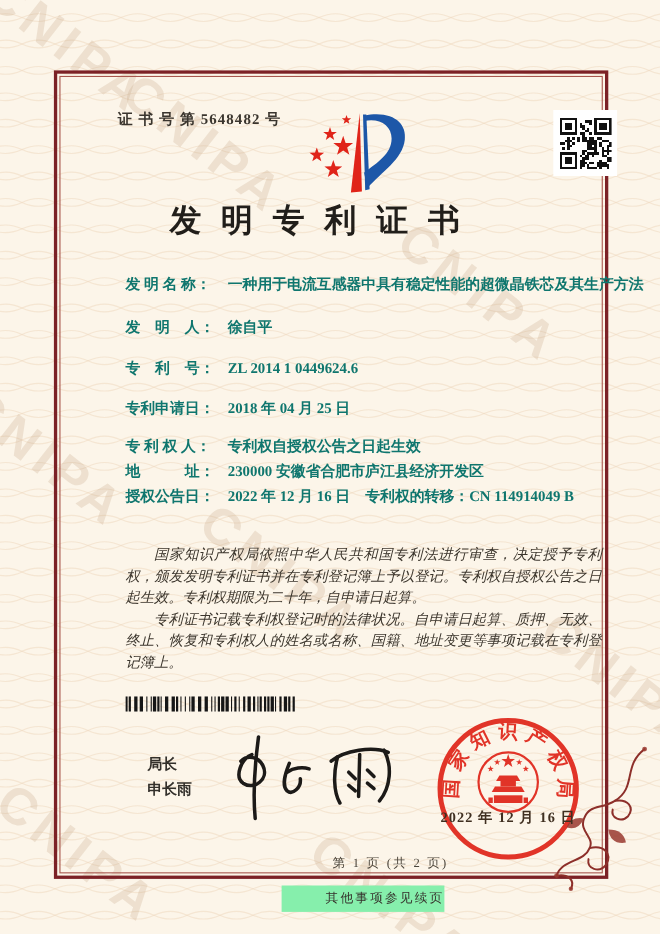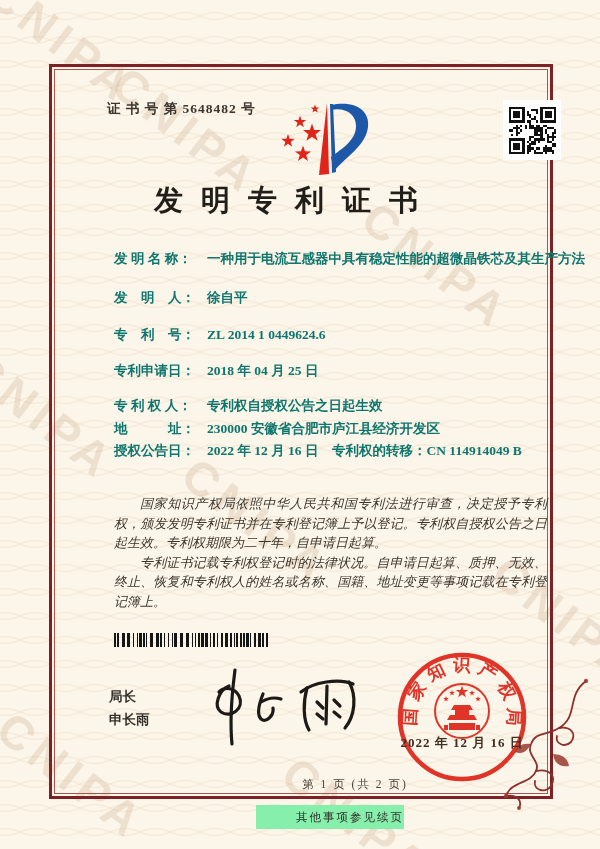--- a/index.html
+++ b/index.html
@@ -17,21 +17,21 @@
   .content{position:absolute;left:0;top:0;width:600px;height:849px;z-index:3;margin-left:29px;}
   .certno{position:absolute;left:78px;top:100px;font-size:13.5px;font-weight:bold;color:#3a352e;letter-spacing:1px;}
   .title{position:absolute;left:50px;top:181px;width:400px;text-align:center;font-size:29px;font-weight:bold;
          color:#211e1a;letter-spacing:18px;padding-left:32px;box-sizing:border-box;}
   .frow{position:absolute;left:85px;width:440px;font-size:13.5px;font-weight:bold;color:#0f766e;white-space:nowrap;}
   .flabel{display:inline-block;width:93px;}
   .fpair2{position:absolute;left:218px;top:0;white-space:nowrap;}
   .paras{position:absolute;left:85px;top:494px;width:433px;font-size:13px;line-height:19.5px;
          color:#3b352c;font-style:italic;text-align:justify;}
   .paras p{margin:0;text-indent:2em;}
-  .officer{position:absolute;left:80px;top:685px;font-family:Liberation Serif, serif;
+  .officer{position:absolute;left:105px;top:685px;font-family:Liberation Mono, monospace;
            font-weight:bold;font-size:13.5px;color:#33302b;line-height:23px;}
   .sealdate{position:absolute;left:366px;top:734px;width:134px;text-align:center;font-size:13px;
             font-weight:bold;color:#3f2f20;letter-spacing:1px;z-index:5;}
   .pageno{position:absolute;left:50px;top:777px;width:552px;text-align:center;font-size:11.5px;
           color:#4a443a;letter-spacing:2px;}
   .contnote{position:absolute;left:227px;top:805px;width:148px;height:24px;line-height:24px;text-align:right;
             background:#86efac;font-size:11.5px;color:#35312b;letter-spacing:2px;z-index:4;}
   .qrpatch{position:absolute;left:474px;top:100px;width:58px;height:60px;background:#ffffff;z-index:3;
            display:flex;align-items:center;justify-content:center;}
   svg{display:block;}

